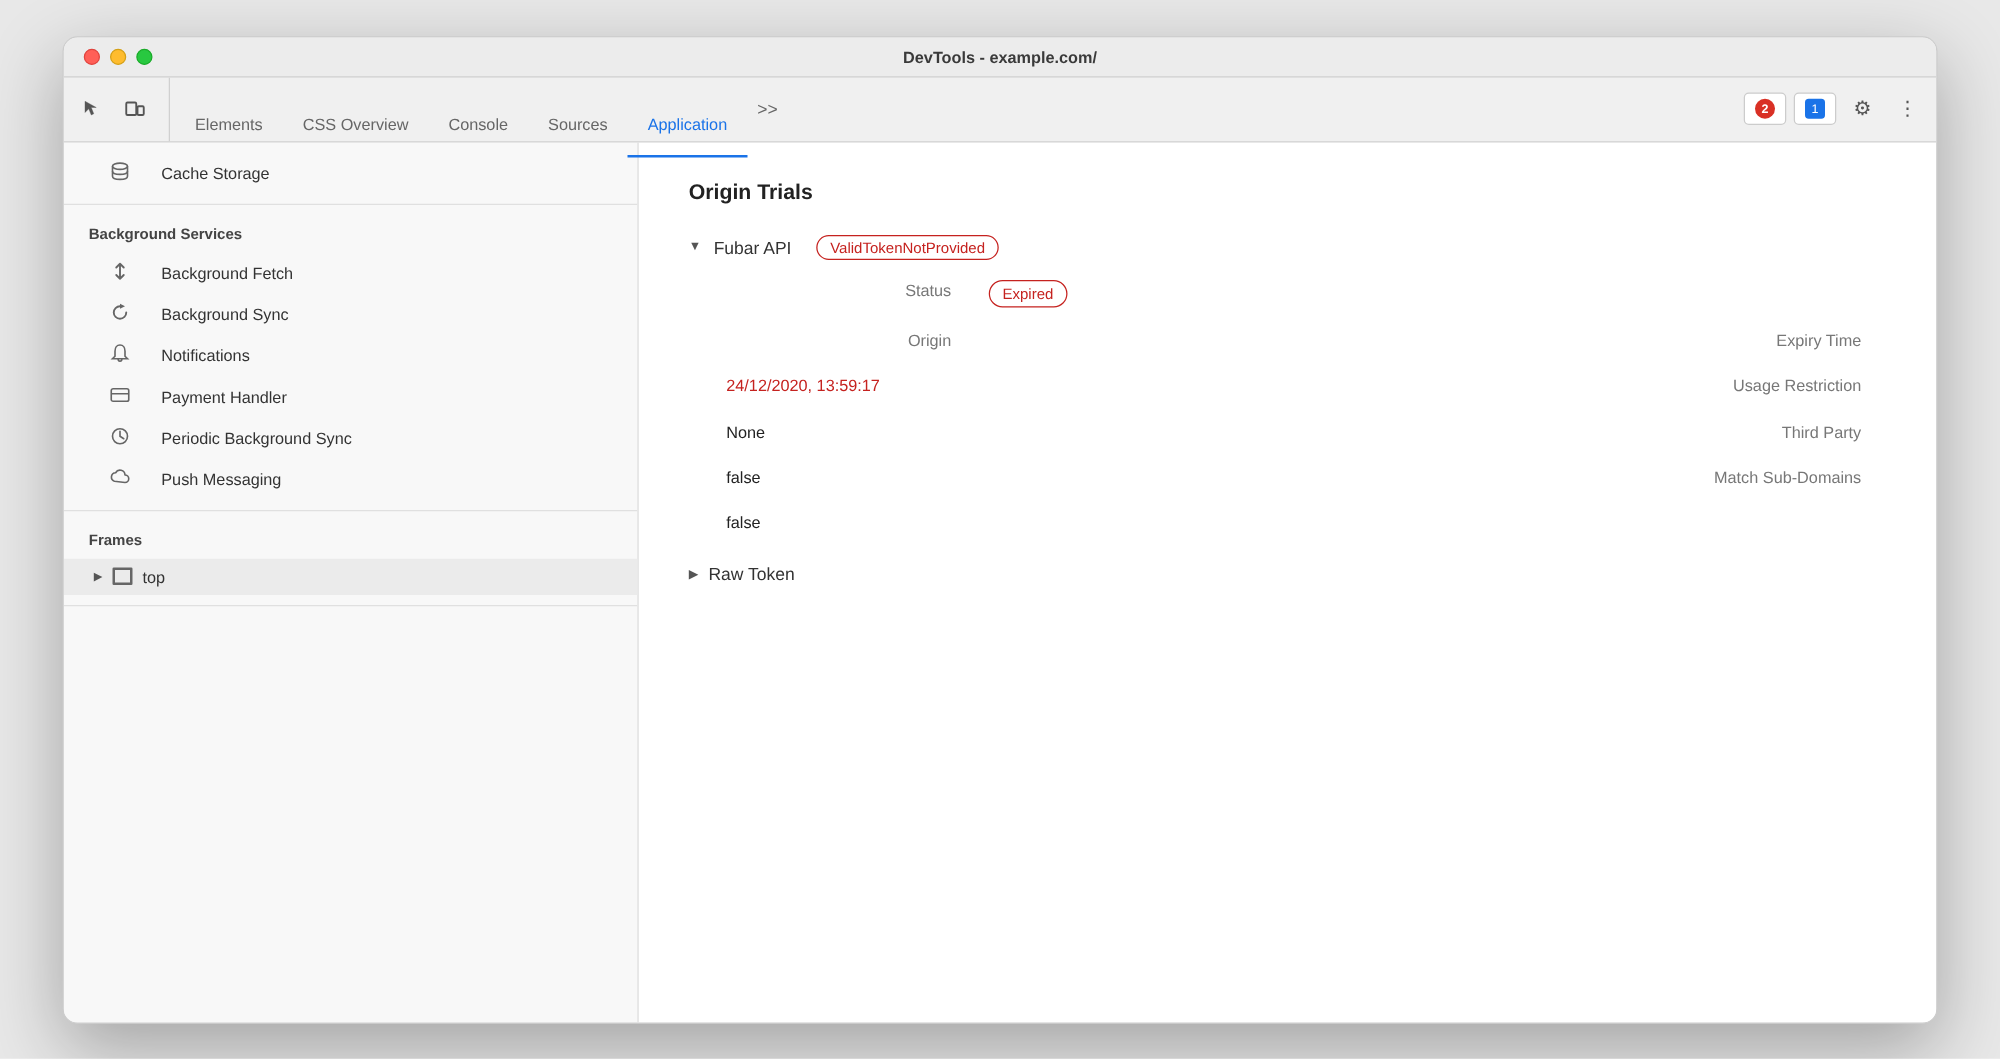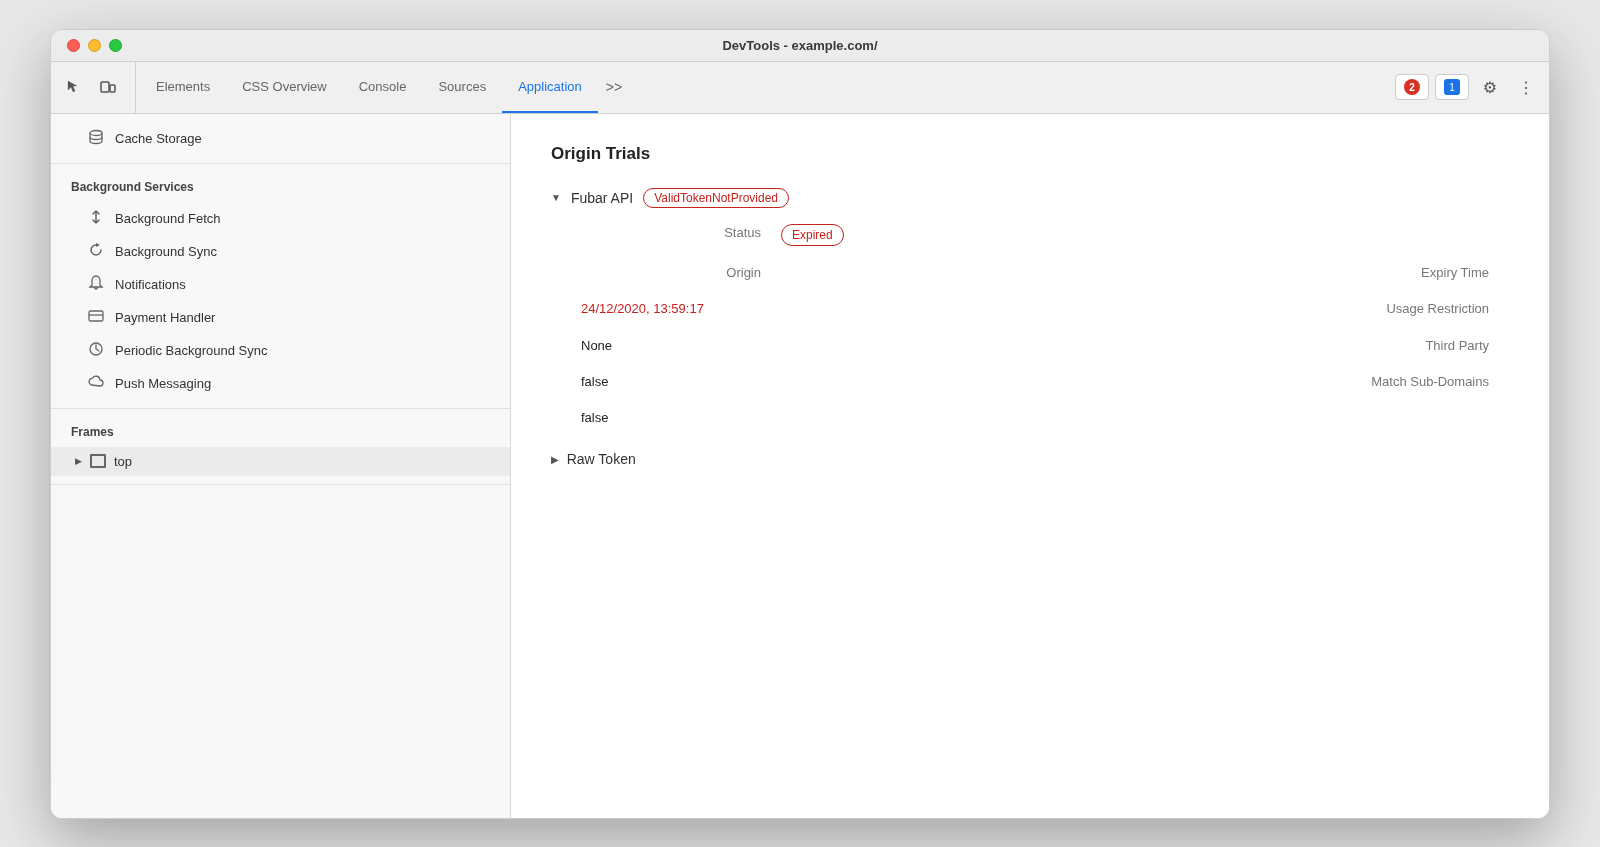--- a/index.html
+++ b/index.html
@@ -92,21 +92,21 @@
     .tab {
       display: flex;
       align-items: center;
       padding: 0 16px;
       font-size: 13px;
       color: #666;
       cursor: pointer;
       border-bottom: 2px solid transparent;
       white-space: nowrap;
       position: relative;
-      top: 0;
+      top: 13px;
     }
     .tab.active {
       color: #1a73e8;
       border-bottom: 2px solid #1a73e8;
       font-weight: 500;
     }
     .toolbar-right {
       display: flex;
       align-items: center;
       gap: 6px;
@@ -176,21 +176,21 @@
     }
     .sidebar-section-header {
       padding: 8px 20px;
       font-size: 12px;
       font-weight: 600;
       color: #444;
     }
     .sidebar-item {
       display: flex;
       align-items: center;
-      gap: 10px;
+      gap: 24px;
       padding: 7px 20px 7px 36px;
       font-size: 13px;
       color: #333;
       cursor: pointer;
     }
     .sidebar-item .icon {
       color: #666;
       font-size: 14px;
       width: 18px;
       text-align: center;
@@ -250,20 +250,21 @@
       color: #333;
       text-align: right;
     }
     .badge-pill {
       display: inline-flex;
       align-items: center;
       padding: 2px 10px;
       border-radius: 20px;
       font-size: 12px;
       border: 1.5px solid;
+      margin-left: 10px;
     }
     .badge-red {
       color: #c5221f;
       border-color: #c5221f;
     }
     .detail-grid {
       display: grid;
       grid-template-columns: 200px auto;
       row-gap: 18px;
       margin-left: 30px;

